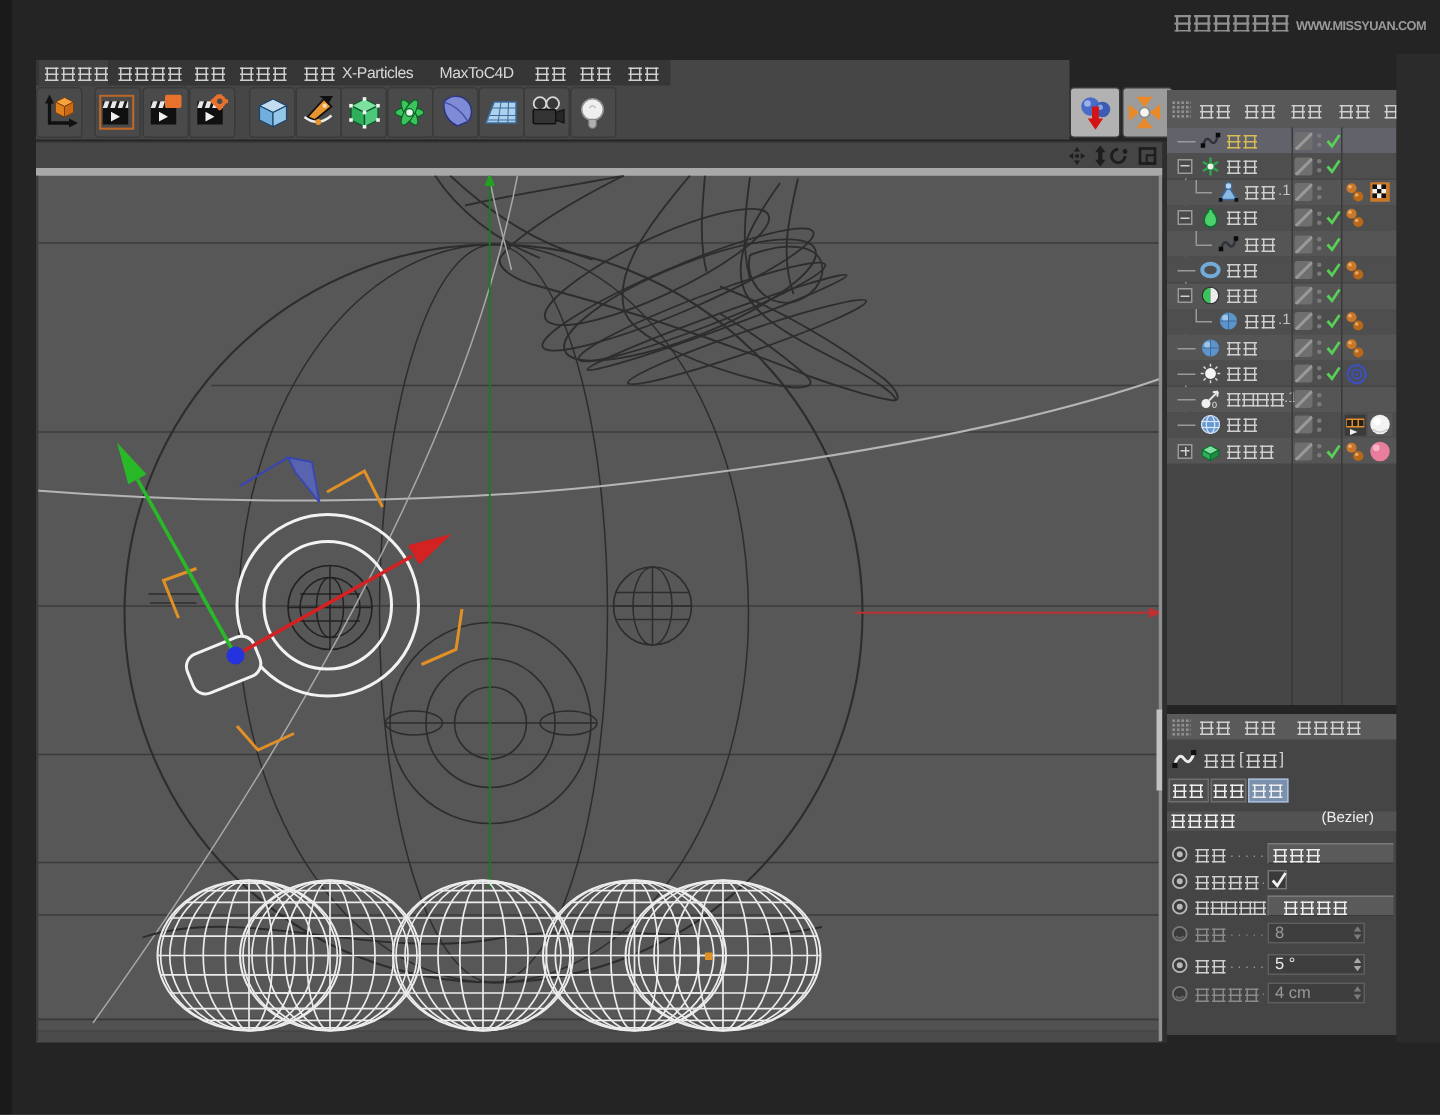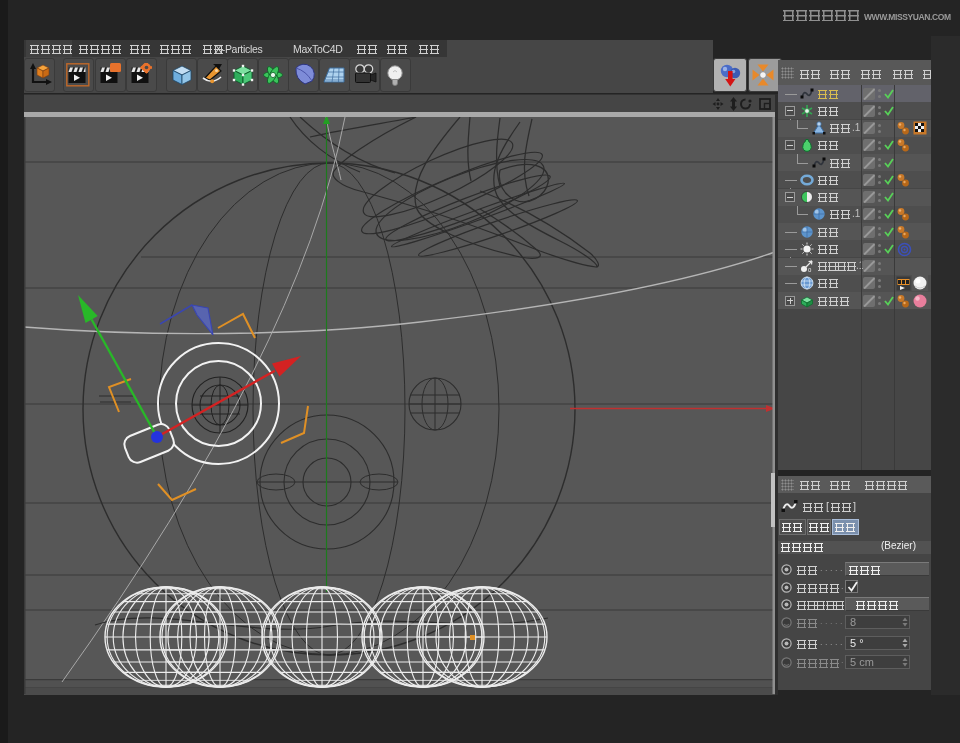--- a/index.html
+++ b/index.html
@@ -21,21 +21,21 @@
 <div style="position:absolute;left:783px;top:9px;white-space:nowrap;"><i class="cL"></i><i class="cL"></i><i class="cL"></i><i class="cL"></i><i class="cL"></i><i class="cL"></i></div>
 <div style="position:absolute;left:864px;top:12px;font-size:8.5px;color:#9a9a9a;font-weight:bold;white-space:nowrap;letter-spacing:-0.4px;">WWW.MISSYUAN.COM</div>
 <div style="position:absolute;left:24px;top:40px;width:689px;height:53px;background:#464646"></div>
 <div style="position:absolute;left:24px;top:40px;width:423px;height:17px;background:#363636"></div>
 <div style="position:absolute;left:26px;top:40px;width:46px;height:17px;background:#404040"></div>
 <div style="position:absolute;left:30px;top:44px;white-space:nowrap;"><i class="c"></i><i class="c"></i><i class="c"></i><i class="c"></i></div>
 <div style="position:absolute;left:79px;top:44px;white-space:nowrap;"><i class="c"></i><i class="c"></i><i class="c"></i><i class="c"></i></div>
 <div style="position:absolute;left:130px;top:44px;white-space:nowrap;"><i class="c"></i><i class="c"></i></div>
 <div style="position:absolute;left:160px;top:44px;white-space:nowrap;"><i class="c"></i><i class="c"></i><i class="c"></i></div>
 <div style="position:absolute;left:203px;top:44px;white-space:nowrap;"><i class="c"></i><i class="c"></i></div>
-<div style="position:absolute;left:215px;top:43px;font-size:10.5px;color:#d8d8d8;font-weight:normal;white-space:nowrap;letter-spacing:-0.3px;">X-Particles</div>
+<div style="position:absolute;left:228px;top:43px;font-size:10.5px;color:#d8d8d8;font-weight:normal;white-space:nowrap;letter-spacing:-0.3px;">X-Particles</div>
 <div style="position:absolute;left:293px;top:43px;font-size:10.5px;color:#d8d8d8;font-weight:normal;white-space:nowrap;letter-spacing:-0.3px;">MaxToC4D</div>
 <div style="position:absolute;left:357px;top:44px;white-space:nowrap;"><i class="c"></i><i class="c"></i></div>
 <div style="position:absolute;left:387px;top:44px;white-space:nowrap;"><i class="c"></i><i class="c"></i></div>
 <div style="position:absolute;left:419px;top:44px;white-space:nowrap;"><i class="c"></i><i class="c"></i></div>
 <div style="position:absolute;left:24px;top:58px;width:31px;height:34px;background:#4a4a4a;border-radius:3px;border:1px solid #3a3a3a"></div>
 <div style="position:absolute;left:63px;top:58px;width:31px;height:34px;background:#4a4a4a;border-radius:3px;border:1px solid #3a3a3a"></div>
 <div style="position:absolute;left:94.5px;top:58px;width:31px;height:34px;background:#4a4a4a;border-radius:3px;border:1px solid #3a3a3a"></div>
 <div style="position:absolute;left:125.5px;top:58px;width:31px;height:34px;background:#4a4a4a;border-radius:3px;border:1px solid #3a3a3a"></div>
 <div style="position:absolute;left:166px;top:58px;width:31px;height:34px;background:#4a4a4a;border-radius:3px;border:1px solid #3a3a3a"></div>
 <div style="position:absolute;left:196.5px;top:58px;width:31px;height:34px;background:#4a4a4a;border-radius:3px;border:1px solid #3a3a3a"></div>
@@ -748,15 +748,15 @@
       <circle cx="5.5" cy="5.5" r="4.6" fill="#3a3a3a" stroke="#7a7a7a" stroke-width="1.2"></circle>
       <path d="M3,7 a3,3 0 0 0 5,0" fill="none" stroke="#6a6a6a" stroke-width="1.2"></path>
     </svg>
 <div style="position:absolute;left:797px;top:658px;white-space:nowrap;"><i class="cd"></i><i class="cd"></i><i class="cd"></i><i class="cd"></i></div>
 <div style="position:absolute;left:836px;top:655px;font-size:9px;color:#7e7e7e;font-weight:normal;white-space:nowrap;">. .</div>
 <div style="position:absolute;left:845px;top:655px;width:65px;height:14px;background:#3e3e3e;border:1px solid #5e5e5e"></div>
     <svg style="position:absolute;left:902px;top:657px" width="6" height="10" viewBox="0 0 6 10">
       <polygon points="3,0.5 5.5,4 0.5,4" fill="#7a7a7a"></polygon>
       <polygon points="3,9.5 5.5,6 0.5,6" fill="#7a7a7a"></polygon>
     </svg>
-<div style="position:absolute;left:850px;top:656px;font-size:11px;color:#999999;font-weight:normal;white-space:nowrap;">5 cm</div>
+<div style="position:absolute;left:850px;top:656px;font-size:11px;color:#999999;font-weight:normal;white-space:nowrap;">4 cm</div>
 <div style="position:absolute;left:931px;top:36px;width:29px;height:659px;background:#2b2b2b"></div>
 <div style="position:absolute;left:775px;top:94px;width:3px;height:601px;background:#2e2e2e"></div>
 </div>
 </body></html>

